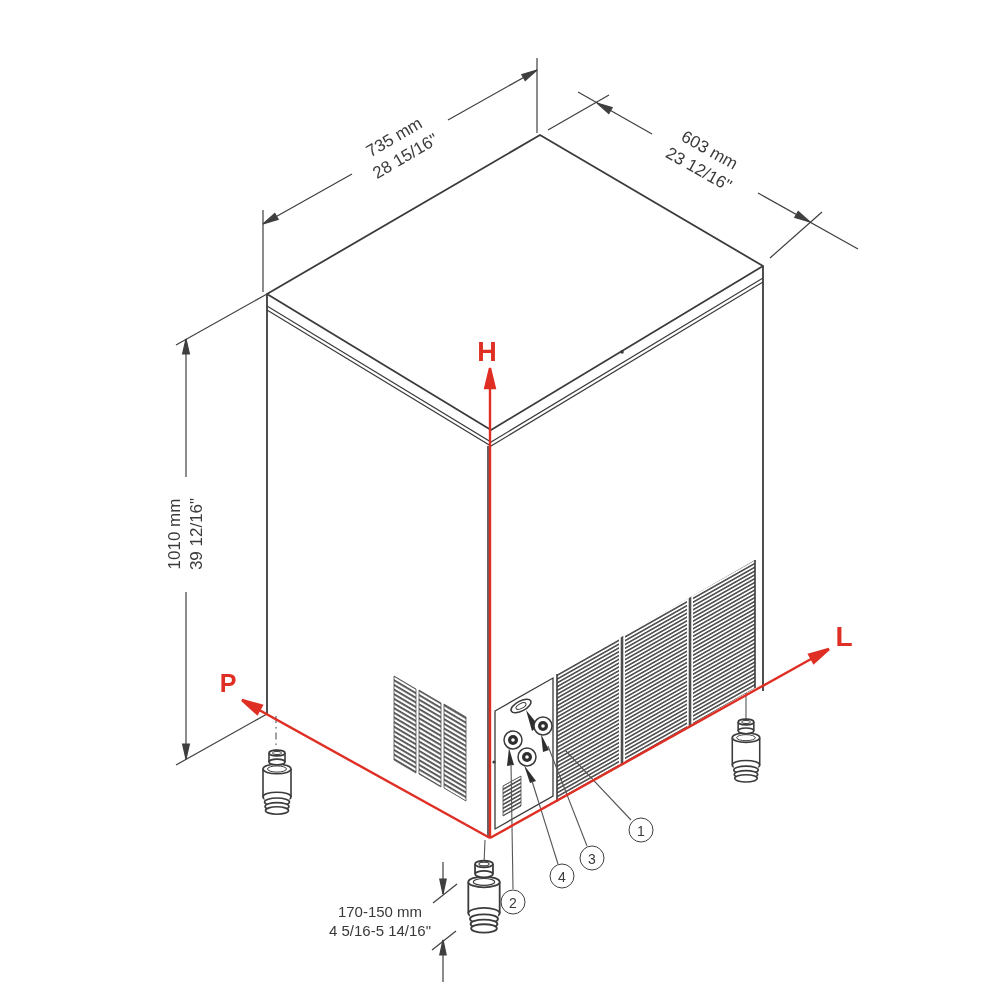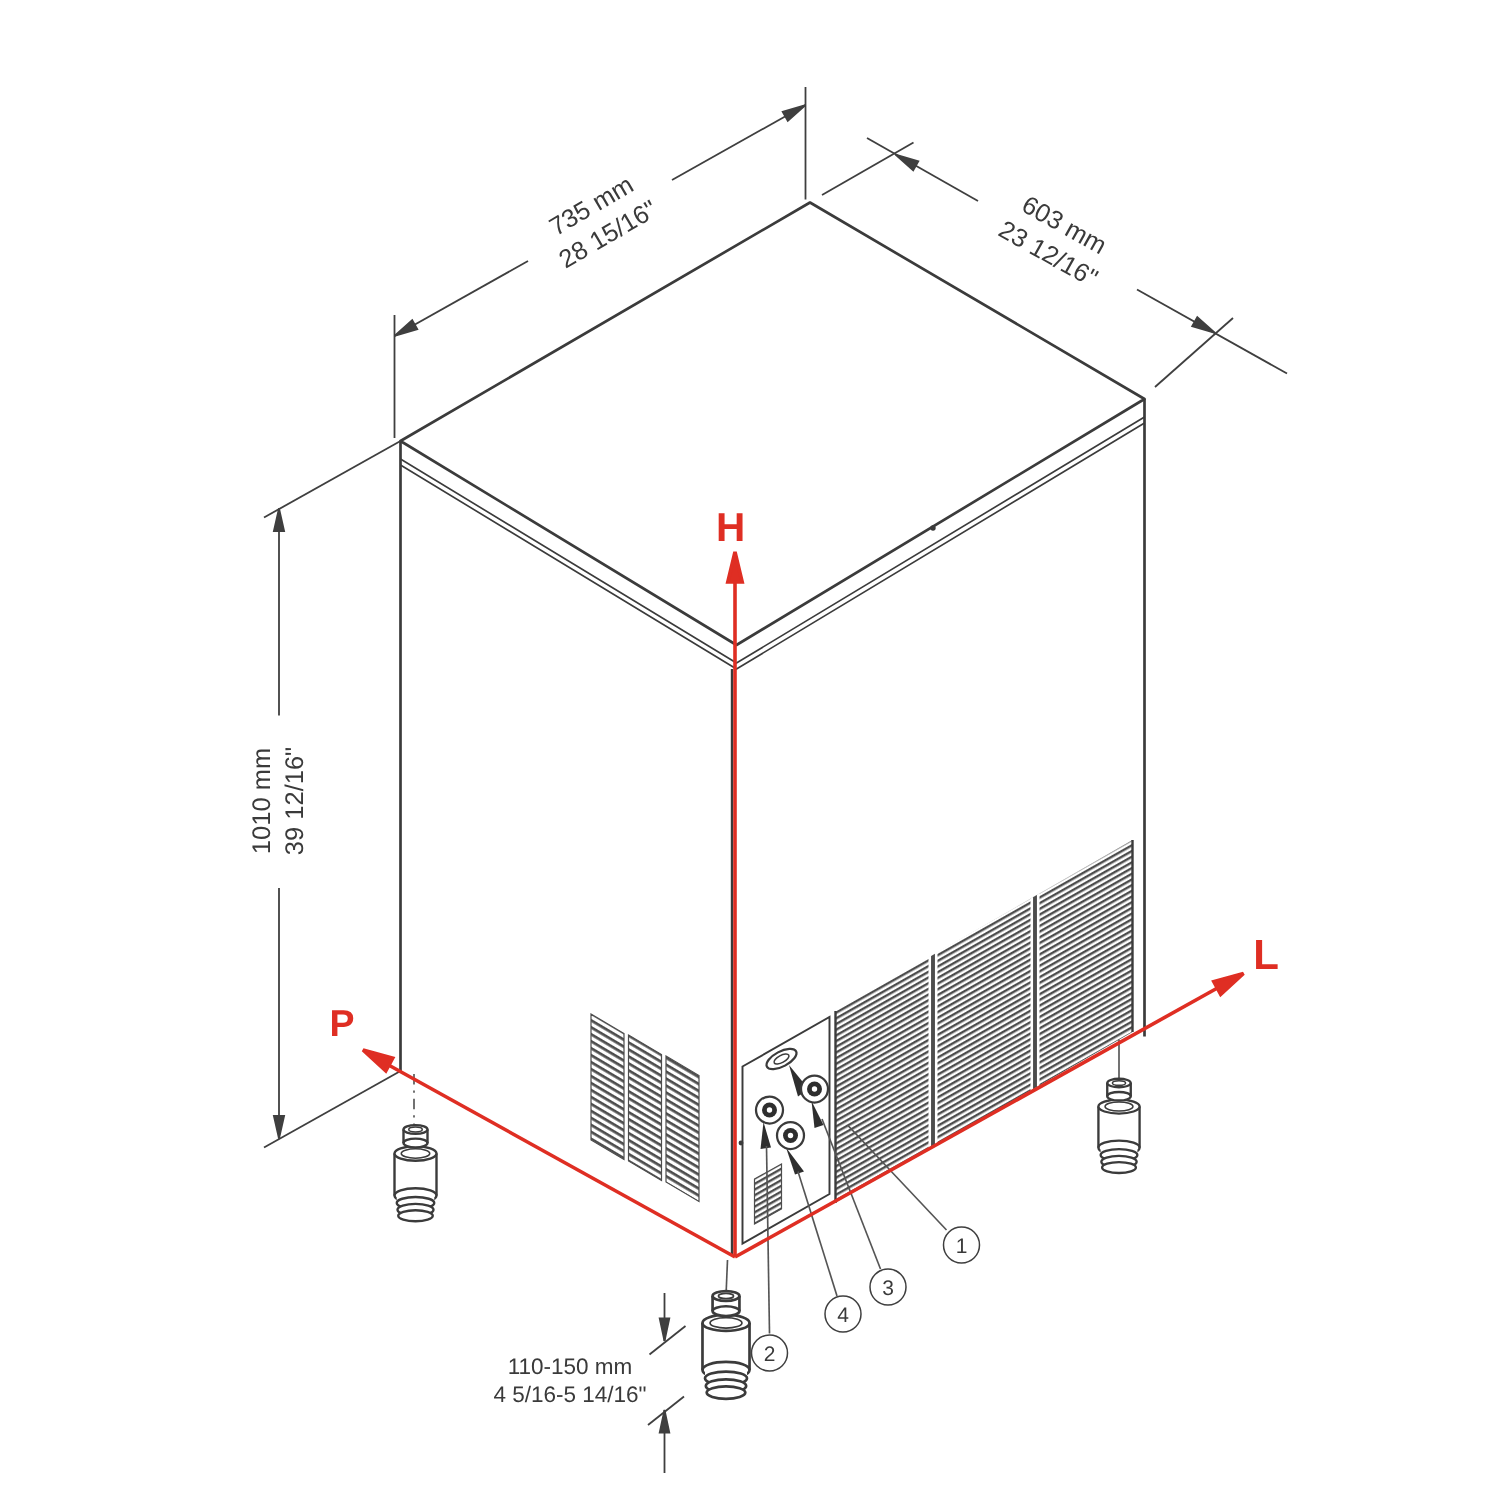--- a/index.html
+++ b/index.html
@@ -186,21 +186,21 @@
 </div>
 <div class="lbl" style="left:704px;top:160px;--r:29.2deg">
   <div>603 mm</div>
   <div>23 12/16"</div>
 </div>
 <div class="lbl" style="left:186px;top:534px;--r:-90deg">
   <div>1010 mm</div>
   <div>39 12/16"</div>
 </div>
 <div class="lbl small" style="left:380px;top:921px">
-  <div>110-150 mm</div>
+  <div>170-150 mm</div>
   <div>4 5/16-5 14/16"</div>
 </div>
 
 <div class="axis" style="left:487px;top:352px;font-size:27px">H</div>
 <div class="axis" style="left:228px;top:683px;font-size:25px">P</div>
 <div class="axis" style="left:844px;top:637px;font-size:28px">L</div>
 
 <div class="callout" style="left:641px;top:830px">1</div>
 <div class="callout" style="left:513px;top:902px">2</div>
 <div class="callout" style="left:592px;top:858px">3</div>

